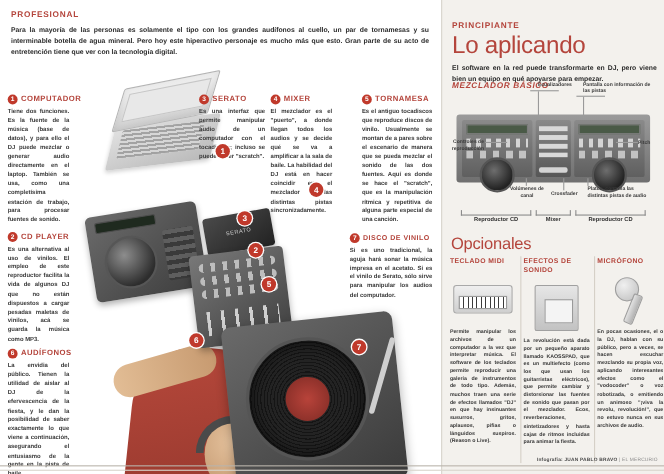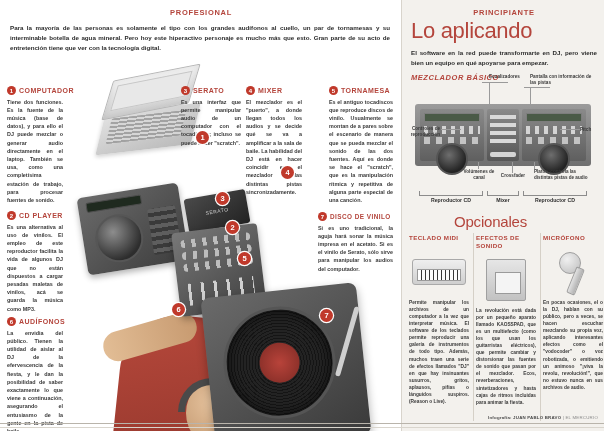--- a/index.html
+++ b/index.html
@@ -25,21 +25,21 @@
   .right-panel {
     position: absolute; left: 401px; top: 0;
     width: 203px; height: 431px;
     background: #f3f1ed;
     border-left: 1px solid #d8d4cc;
   }
 
   
   .kicker {
     font-size: 7.5px; font-weight: bold; letter-spacing: 0.7px;
-    color: #b4453c; text-transform: uppercase; text-align: center;
+    color: #b4453c; text-transform: uppercase;
   }
   .bigtitle {
     font-size: 22px; font-weight: normal; color: #b4453c;
     letter-spacing: -0.3px; line-height: 1.05;
   }
   .introtext {
     font-size: 6.2px; line-height: 1.65; color: #2b2b2b;
     font-weight: bold; text-align: justify;
   }
 
@@ -418,21 +418,21 @@
     <div class="item" style="left:318px;top:212px;width:75px;">
       <div class="item-head">
         <div class="bullet">7</div>
         <div class="item-title" style="font-size:6.4px;">DISCO DE VINILO</div>
       </div>
       <div class="item-body">Si es uno tradicional, la aguja hará sonar la música impresa en el acetato. Si es el vinilo de Serato, sólo sirve para manipular los audios del computador.</div>
     </div>
   </div>
 
   <div class="right-panel">
-    <div style="position:absolute;left:9px;top:8px;width:186px;">
+    <div style="position:absolute;left:9px;top:18px;width:186px;">
       <div class="kicker">PRINCIPIANTE</div>
       <div class="bigtitle" style="margin-top:2px;">Lo aplicando</div>
       <div class="introtext" style="margin-top:6px;">El software en la red puede transformarte en DJ, pero viene bien un equipo en qué apoyarse para empezar.</div>
     </div>
 
     <div class="sect-title" style="position:absolute;left:9px;top:73px;font-style:italic;">MEZCLADOR BÁSICO</div>
   </div>
 
   <div class="mixer-graphic">
     <div class="deck left">
@@ -478,21 +478,21 @@
 
   <div class="bracket" style="left:419px;top:191px;width:64px;"></div>
   <div class="bracket-lbl" style="left:419px;top:197px;width:64px;">Reproductor CD</div>
 
   <div class="bracket" style="left:487px;top:191px;width:32px;"></div>
   <div class="bracket-lbl" style="left:487px;top:197px;width:32px;">Mixer</div>
 
   <div class="bracket" style="left:523px;top:191px;width:64px;"></div>
   <div class="bracket-lbl" style="left:523px;top:197px;width:64px;">Reproductor CD</div>
 
-  <div class="opt-title" style="position:absolute;left:410px;top:213px;margin-left:44px;">Opcionales</div>
+  <div class="opt-title" style="position:absolute;left:410px;top:213px;">Opcionales</div>
 
   <div class="vsep" style="left:473px;top:233px;height:188px;"></div>
   <div class="vsep" style="left:540px;top:233px;height:188px;"></div>
 
   <div class="opt-col" style="left:409px;top:234px;">
     <div class="opt-h">TECLADO MIDI</div>
     <div class="opt-art">
         <div class="midi-kbd"></div>
       </div>
     <div class="opt-body">Permite manipular los archivos de un computador a la vez que interpretar música. El software de los teclados permite reproducir una galería de instrumentos de todo tipo. Además, muchos traen una serie de efectos llamados "DJ" en que hay insinuantes susurros, gritos, aplausos, pifias o lánguidos suspiros. (Reason o Live).</div>

